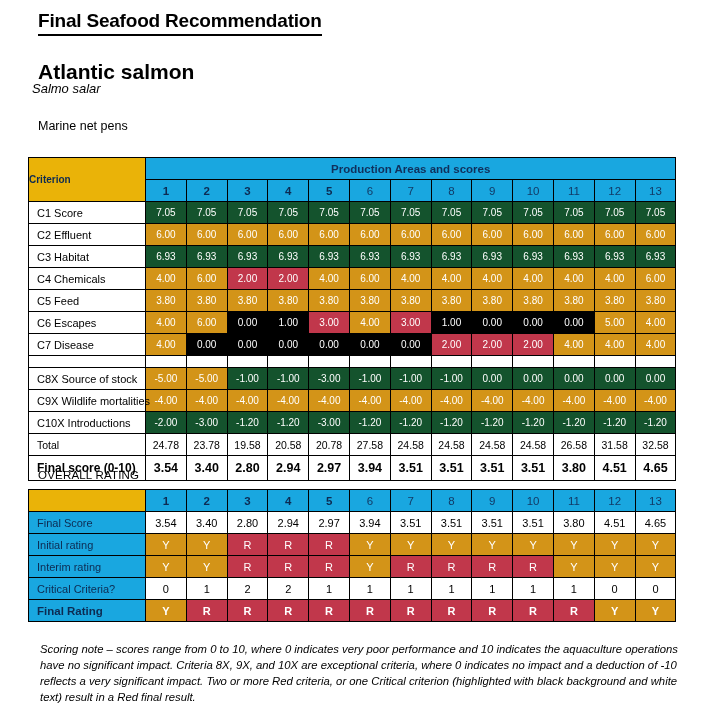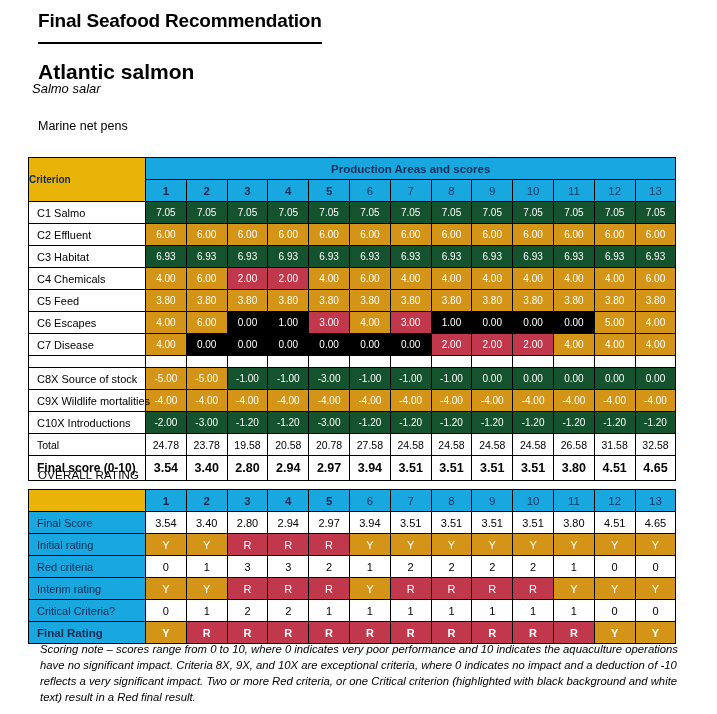--- a/index.html
+++ b/index.html
@@ -7,21 +7,21 @@
     width:717px;height:714px;background:#ffffff;
     font-family:"Liberation Sans", sans-serif;
     color:#000;overflow:hidden;
   }
   .page{position:relative;width:717px;height:714px;box-sizing:border-box;}
 
   
   .title{
     position:absolute;left:38px;top:10px;
     font-size:19px;font-weight:bold;letter-spacing:-.2px;
-    border-bottom:2.5px solid #000;padding-bottom:10px;display:inline-block;
+    border-bottom:2.5px solid #000;padding-bottom:2px;display:inline-block;
   }
   .species{position:absolute;left:38px;top:60px;font-size:21px;font-weight:bold;}
   .latin{position:absolute;left:32px;top:81px;font-size:13px;font-style:italic;}
   .origin{position:absolute;left:38px;top:100px;font-size:12.5px;font-weight:bold;}
   .method{position:absolute;left:38px;top:119px;font-size:12.5px;}
 
   
   table{border-collapse:collapse;table-layout:fixed;}
   td,th{padding:0;margin:0;}
 
@@ -123,21 +123,21 @@
           <th class="hdr hdr-num light">8</th>
           <th class="hdr hdr-num light">9</th>
           <th class="hdr hdr-num light">10</th>
           <th class="hdr hdr-num light">11</th>
           <th class="hdr hdr-num light">12</th>
           <th class="hdr hdr-num light">13</th>
         </tr>
     </thead>
     <tbody id="mainBody">
         <tr class="">
-          <td class="rowlabel">C1 Salmo</td>
+          <td class="rowlabel">C1 Score</td>
           <td class="cell g">7.05</td>
           <td class="cell g">7.05</td>
           <td class="cell g">7.05</td>
           <td class="cell g">7.05</td>
           <td class="cell g">7.05</td>
           <td class="cell g">7.05</td>
           <td class="cell g">7.05</td>
           <td class="cell g">7.05</td>
           <td class="cell g">7.05</td>
           <td class="cell g">7.05</td>
@@ -404,36 +404,20 @@
           <td class="cell o">Y</td>
           <td class="cell o">Y</td>
           <td class="cell o">Y</td>
           <td class="cell o">Y</td>
           <td class="cell o">Y</td>
           <td class="cell o">Y</td>
           <td class="cell o">Y</td>
           <td class="cell o">Y</td>
         </tr>
         <tr>
-          <td class="rl">Red criteria</td>
-          <td class="cell w">0</td>
-          <td class="cell w">1</td>
-          <td class="cell w">3</td>
-          <td class="cell w">3</td>
-          <td class="cell w">2</td>
-          <td class="cell w">1</td>
-          <td class="cell w">2</td>
-          <td class="cell w">2</td>
-          <td class="cell w">2</td>
-          <td class="cell w">2</td>
-          <td class="cell w">1</td>
-          <td class="cell w">0</td>
-          <td class="cell w">0</td>
-        </tr>
-        <tr>
           <td class="rl">Interim rating</td>
           <td class="cell o">Y</td>
           <td class="cell o">Y</td>
           <td class="cell r">R</td>
           <td class="cell r">R</td>
           <td class="cell r">R</td>
           <td class="cell o">Y</td>
           <td class="cell r">R</td>
           <td class="cell r">R</td>
           <td class="cell r">R</td>

